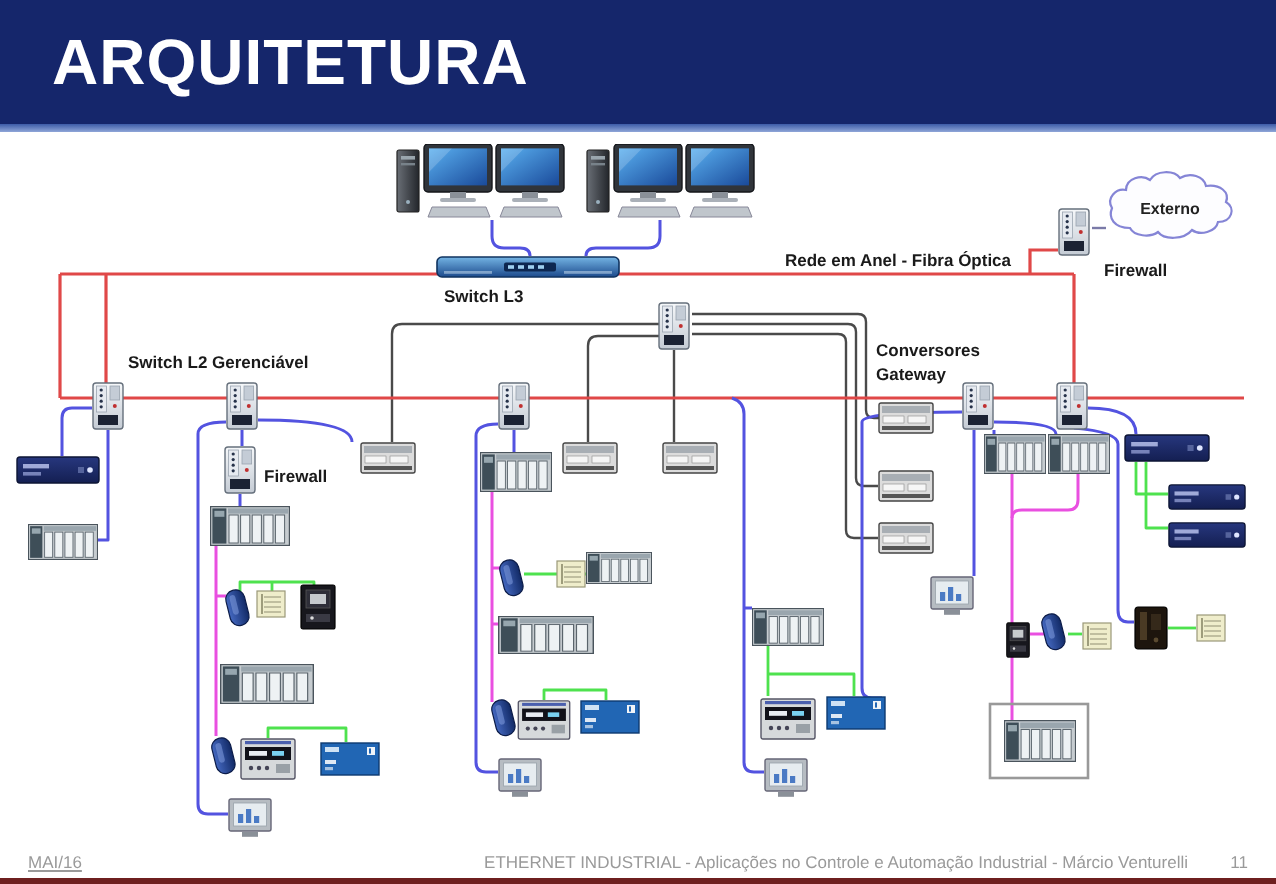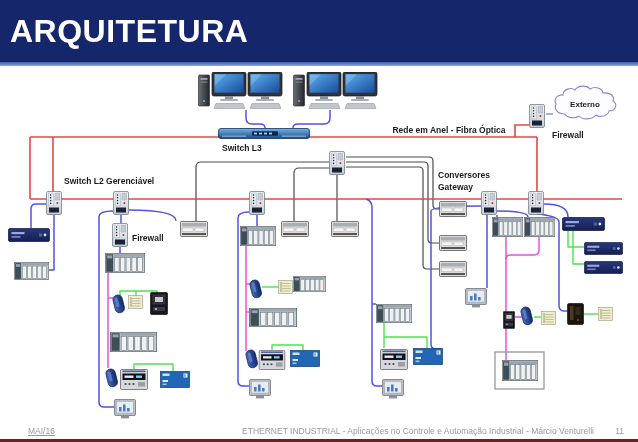--- a/index.html
+++ b/index.html
@@ -1,27 +1,27 @@
 <!DOCTYPE html>
 <html><head>
 <meta charset="utf-8">
 <style>
   * { margin:0; padding:0; box-sizing:border-box; }
   html,body { width:638px; height:442px; overflow:hidden; background:#fff;
               font-family:"Liberation Sans", sans-serif; }
   .slide { width:638px; height:442px; display:flex; flex-direction:column; background:#fff; }
-  .hdr { height:62px; background:#15266b; display:flex; align-items:center; padding-left:10px; }
+  .hdr { height:62px; background:#15266b; display:flex; align-items:center; padding-left:26px; }
   .hdr h1 { color:#ffffff; font-size:32px; font-weight:700; letter-spacing:0.5px; }
   .hdr-strip { height:4px; background:linear-gradient(to bottom,#3d5ca8,#8fa6d8); }
   .diagram-wrap { height:356px; background:#fff; }
   svg { display:block; }
   .lbl { font-weight:700; font-size:8.5px; fill:#1a1a1a; }
   .lbl-sm { font-weight:700; font-size:8px; fill:#222; }
   .ftr { height:17px; display:flex; align-items:center; color:#9a9a9a; font-size:8.5px; }
-  .ftr .f-left { margin-left:28px; width:70px;text-decoration:underline; }
+  .ftr .f-left { margin-left:14px; width:70px;text-decoration:underline; }
   .ftr .f-center { flex:1; text-align:right; }
   .ftr .f-right { margin-right:14px; width:30px; text-align:right; }
   .bottom-bar { height:3px; background:#6e1f1f; }
 </style>
 </head>
 <body>
 
 <div class="slide">
 
   <header class="hdr">

